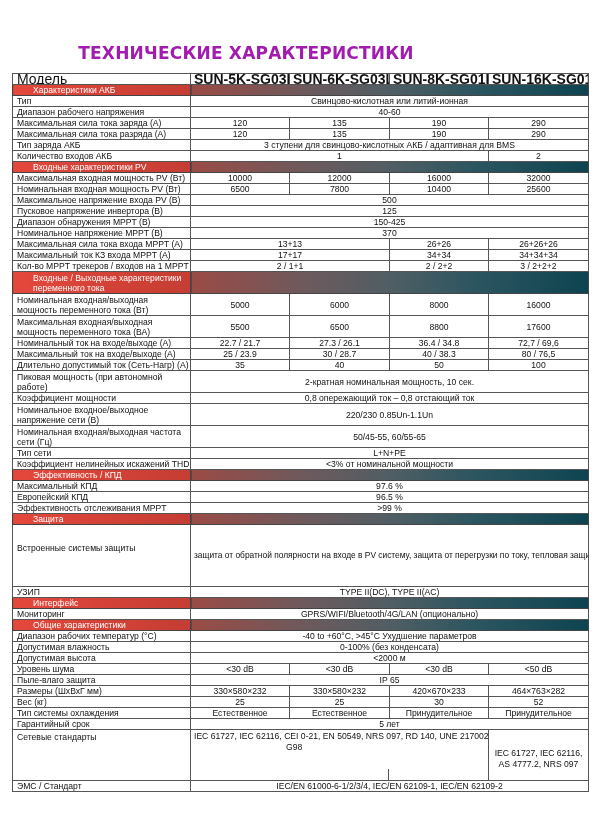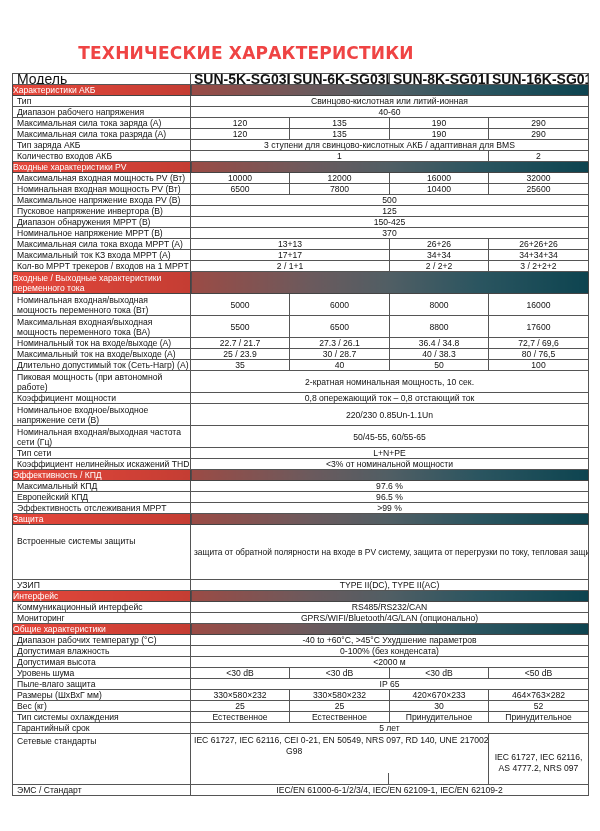--- a/index.html
+++ b/index.html
@@ -1,34 +1,34 @@
 <!DOCTYPE html>
 <html><head>
 <meta charset="utf-8">
 <style>
   html, body { margin: 0; padding: 0; background: #ffffff; }
   body { width: 600px; height: 831px; position: relative; overflow: hidden; font-family: "Liberation Sans", sans-serif; color: #111; }
   .title {
     position: absolute; left: 0; top: 43px; width: 492px; text-align: center;
-    font-family: "DejaVu Sans", sans-serif; font-weight: bold; font-size: 17px; letter-spacing: 0.2px; color: #ef4444;
+    font-family: "DejaVu Sans", sans-serif; font-weight: bold; font-size: 17px; letter-spacing: 0.2px; color: #a21caf;
   }
   table.spec {
     position: absolute; left: 12px; top: 73px; width: 576px;
     border-collapse: collapse; table-layout: fixed;
     font-size: 8.6px; line-height: 10px;
   }
   table.spec td {
     border: 1px solid #555; padding: 0 3px; height: 10px; vertical-align: middle;
     text-align: center; white-space: nowrap; overflow: hidden;
   }
   table.spec td.lbl { text-align: left; padding-left: 4px; }
   table.spec td.wrap { white-space: normal; margin-left: 16px; }
   table.spec tr.head td { font-weight: bold; font-family: "Liberation Sans", sans-serif; font-size: 14px; }
   table.spec tr.section td {
-    color: #ffffff; text-align: left; padding-left: 0; border-color: #444;
+    color: #ffffff; text-align: left; padding-left: 20px; border-color: #444;
     background: linear-gradient(90deg, #e2463a 0%, #b8433a 30%, #7b5a5a 50%, #4b5e63 68%, #1d4e58 85%, #0d4450 100%);
   }
   table.spec tr.section td.sec-first { background: linear-gradient(90deg, #e5473b 0%, #c43d33 100%); }
   table.spec tr.section td.sec-rest { background: linear-gradient(90deg, #9b4b45 0%, #6b5a5d 30%, #505e64 50%, #2b5560 72%, #0d4450 100%); }
   table.spec tr.dbl td { height: 21px; }
   table.spec tr.quad td { height: 43px; }
   table.spec tr.tri td { height: 32px; }
   .prot { white-space: normal; line-height: 10.6px; font-size: 8.4px; padding: 1px 8px; }
   .std-wrap { position: relative; white-space: normal; line-height: 10.6px; }
   .std-split { position: absolute; left: 66.4%; bottom: 0; width: 0; height: 11px; border-left: 1px solid #555; }
@@ -229,35 +229,31 @@
     <tr>
       <td class="lbl">Эффективность отслеживания MPPT</td>
       <td colspan="4">&gt;99 %</td>
     </tr>
 
     <tr class="section">
       <td class="sec-first">Защита</td>
       <td class="sec-rest" colspan="4"></td>
     </tr>
     <tr class="quad">
-      <td class="lbl" style="vertical-align:top;padding-top:11px">Встроенные системы защиты</td>
+      <td class="lbl" style="vertical-align:top;padding-top:18px">Встроенные системы защиты</td>
       <td colspan="4" class="prot">защита от обратной полярности на входе в PV систему, защита от перегрузки по току, тепловая защита, защита от перенапряжения АС, защита от короткого замыкания АС, контроль тока утечки, функция обнаружения заземления, защита от изолирования, защита от молнии на входе в PV систему, обнаружение сопротивления изоляции.</td>
     </tr>
     <tr>
       <td class="lbl">УЗИП</td>
       <td colspan="4">TYPE II(DC), TYPE II(AC)</td>
     </tr>
 
     <tr class="section">
       <td class="sec-first">Интерфейс</td>
       <td class="sec-rest" colspan="4"></td>
-    </tr>
-    <tr>
-      <td class="lbl">Коммуникационный интерфейс</td>
-      <td colspan="4">RS485/RS232/CAN</td>
     </tr>
     <tr>
       <td class="lbl">Мониторинг</td>
       <td colspan="4">GPRS/WIFI/Bluetooth/4G/LAN (опционально)</td>
     </tr>
 
     <tr class="section">
       <td class="sec-first">Общие характеристики</td>
       <td class="sec-rest" colspan="4"></td>
     </tr>

